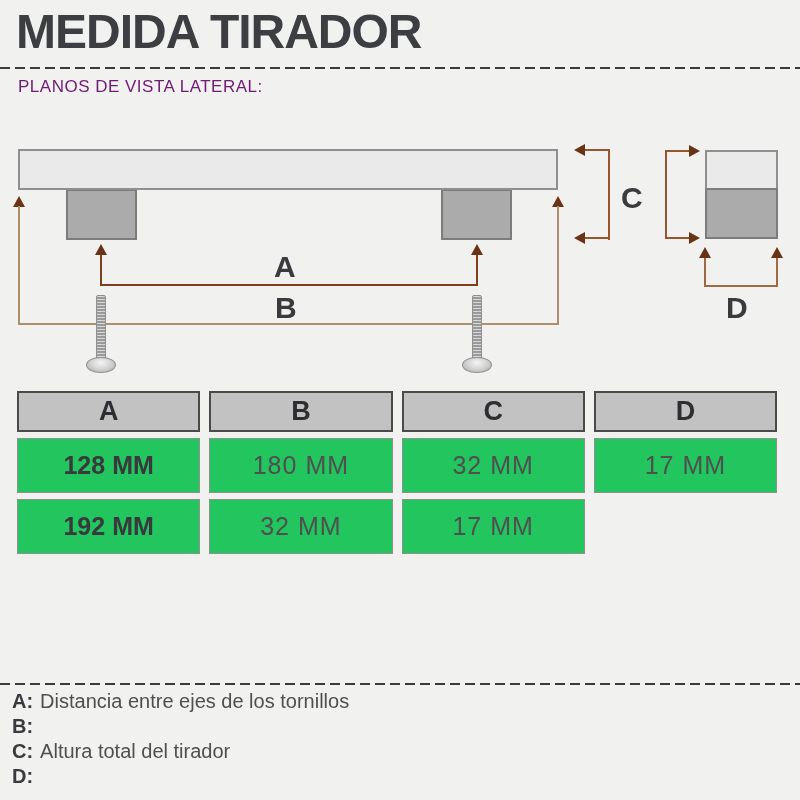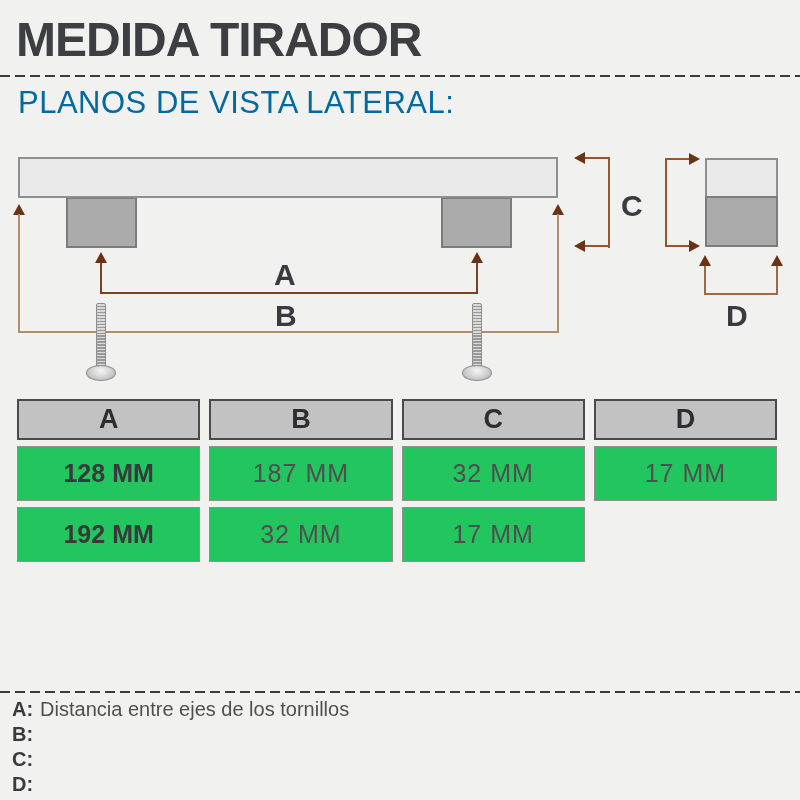--- a/index.html
+++ b/index.html
@@ -1,27 +1,27 @@
 <!DOCTYPE html>
 <html><head>
 <meta charset="utf-8">
 <style>
   html,body{margin:0;padding:0;}
   .page{
     position:relative;width:800px;height:800px;background:#f1f1f0;
     font-family:"Liberation Sans",sans-serif;overflow:hidden;
   }
-  .abs{position:absolute;margin-top:8px;}
+  .abs{position:absolute;}
   
   .title{left:16px;top:4px;font-size:48px;font-weight:bold;color:#3d3e42;letter-spacing:-1px;}
   .dashed{height:2px;width:800px;left:0;
     background:repeating-linear-gradient(90deg,#3b3b3b 0 10px,transparent 10px 15px);}
   .dash-top{top:67px;}
   .dash-bottom{top:683px;}
-  .subtitle{left:18px;top:77px;font-size:31px;color:#0369a1;letter-spacing:.5px;}
+  .subtitle{left:18px;top:77px;font-size:17px;color:#701a75;letter-spacing:.5px;}
   
   .bar{left:18px;top:149px;width:540px;height:41px;background:#eaeaea;border:2px solid #8f8f8f;box-sizing:border-box;z-index:3;}
   .post{top:189px;width:71px;height:51px;background:#ababab;border:2px solid #7c7c7c;box-sizing:border-box;z-index:2;}
   .post-left{left:66px;}
   .post-right{left:441px;}
   .ev-top{left:705px;top:150px;width:73px;height:40px;background:#eaeaea;border:2px solid #8f8f8f;box-sizing:border-box;z-index:2;}
   .ev-bottom{left:705px;top:188px;width:73px;height:51px;background:#ababab;border:2px solid #7c7c7c;box-sizing:border-box;z-index:3;}
   
   .hline{height:2px;}
   .vline{width:2px;}
@@ -129,39 +129,40 @@
     <div class="abs dim-label" style="left:726px;top:291px;">D</div>
   </div>
 
   <div class="abs spec-table">
     <div class="th">A</div>
     <div class="th">B</div>
     <div class="th">C</div>
     <div class="th">D</div>
 
     <div class="td td-bold">128 MM</div>
-    <div class="td">187 MM</div>
+    <div class="td">180 MM</div>
     <div class="td">32 MM</div>
     <div class="td">17 MM</div>
 
     <div class="td td-bold">192 MM</div>
     <div class="td">32 MM</div>
     <div class="td">17 MM</div>
   </div>
 
   <div class="abs dashed dash-bottom"></div>
   <div class="abs legend">
     <div class="legend-item">
       <span class="legend-key">A:</span>
       <span class="legend-text">Distancia entre ejes de los tornillos</span>
     </div>
     <div class="legend-item">
       <span class="legend-key">B:</span>
     </div>
     <div class="legend-item">
       <span class="legend-key">C:</span>
+      <span class="legend-text">Altura total del tirador</span>
     </div>
     <div class="legend-item">
       <span class="legend-key">D:</span>
     </div>
   </div>
 
 </div>
 
 </body></html>

